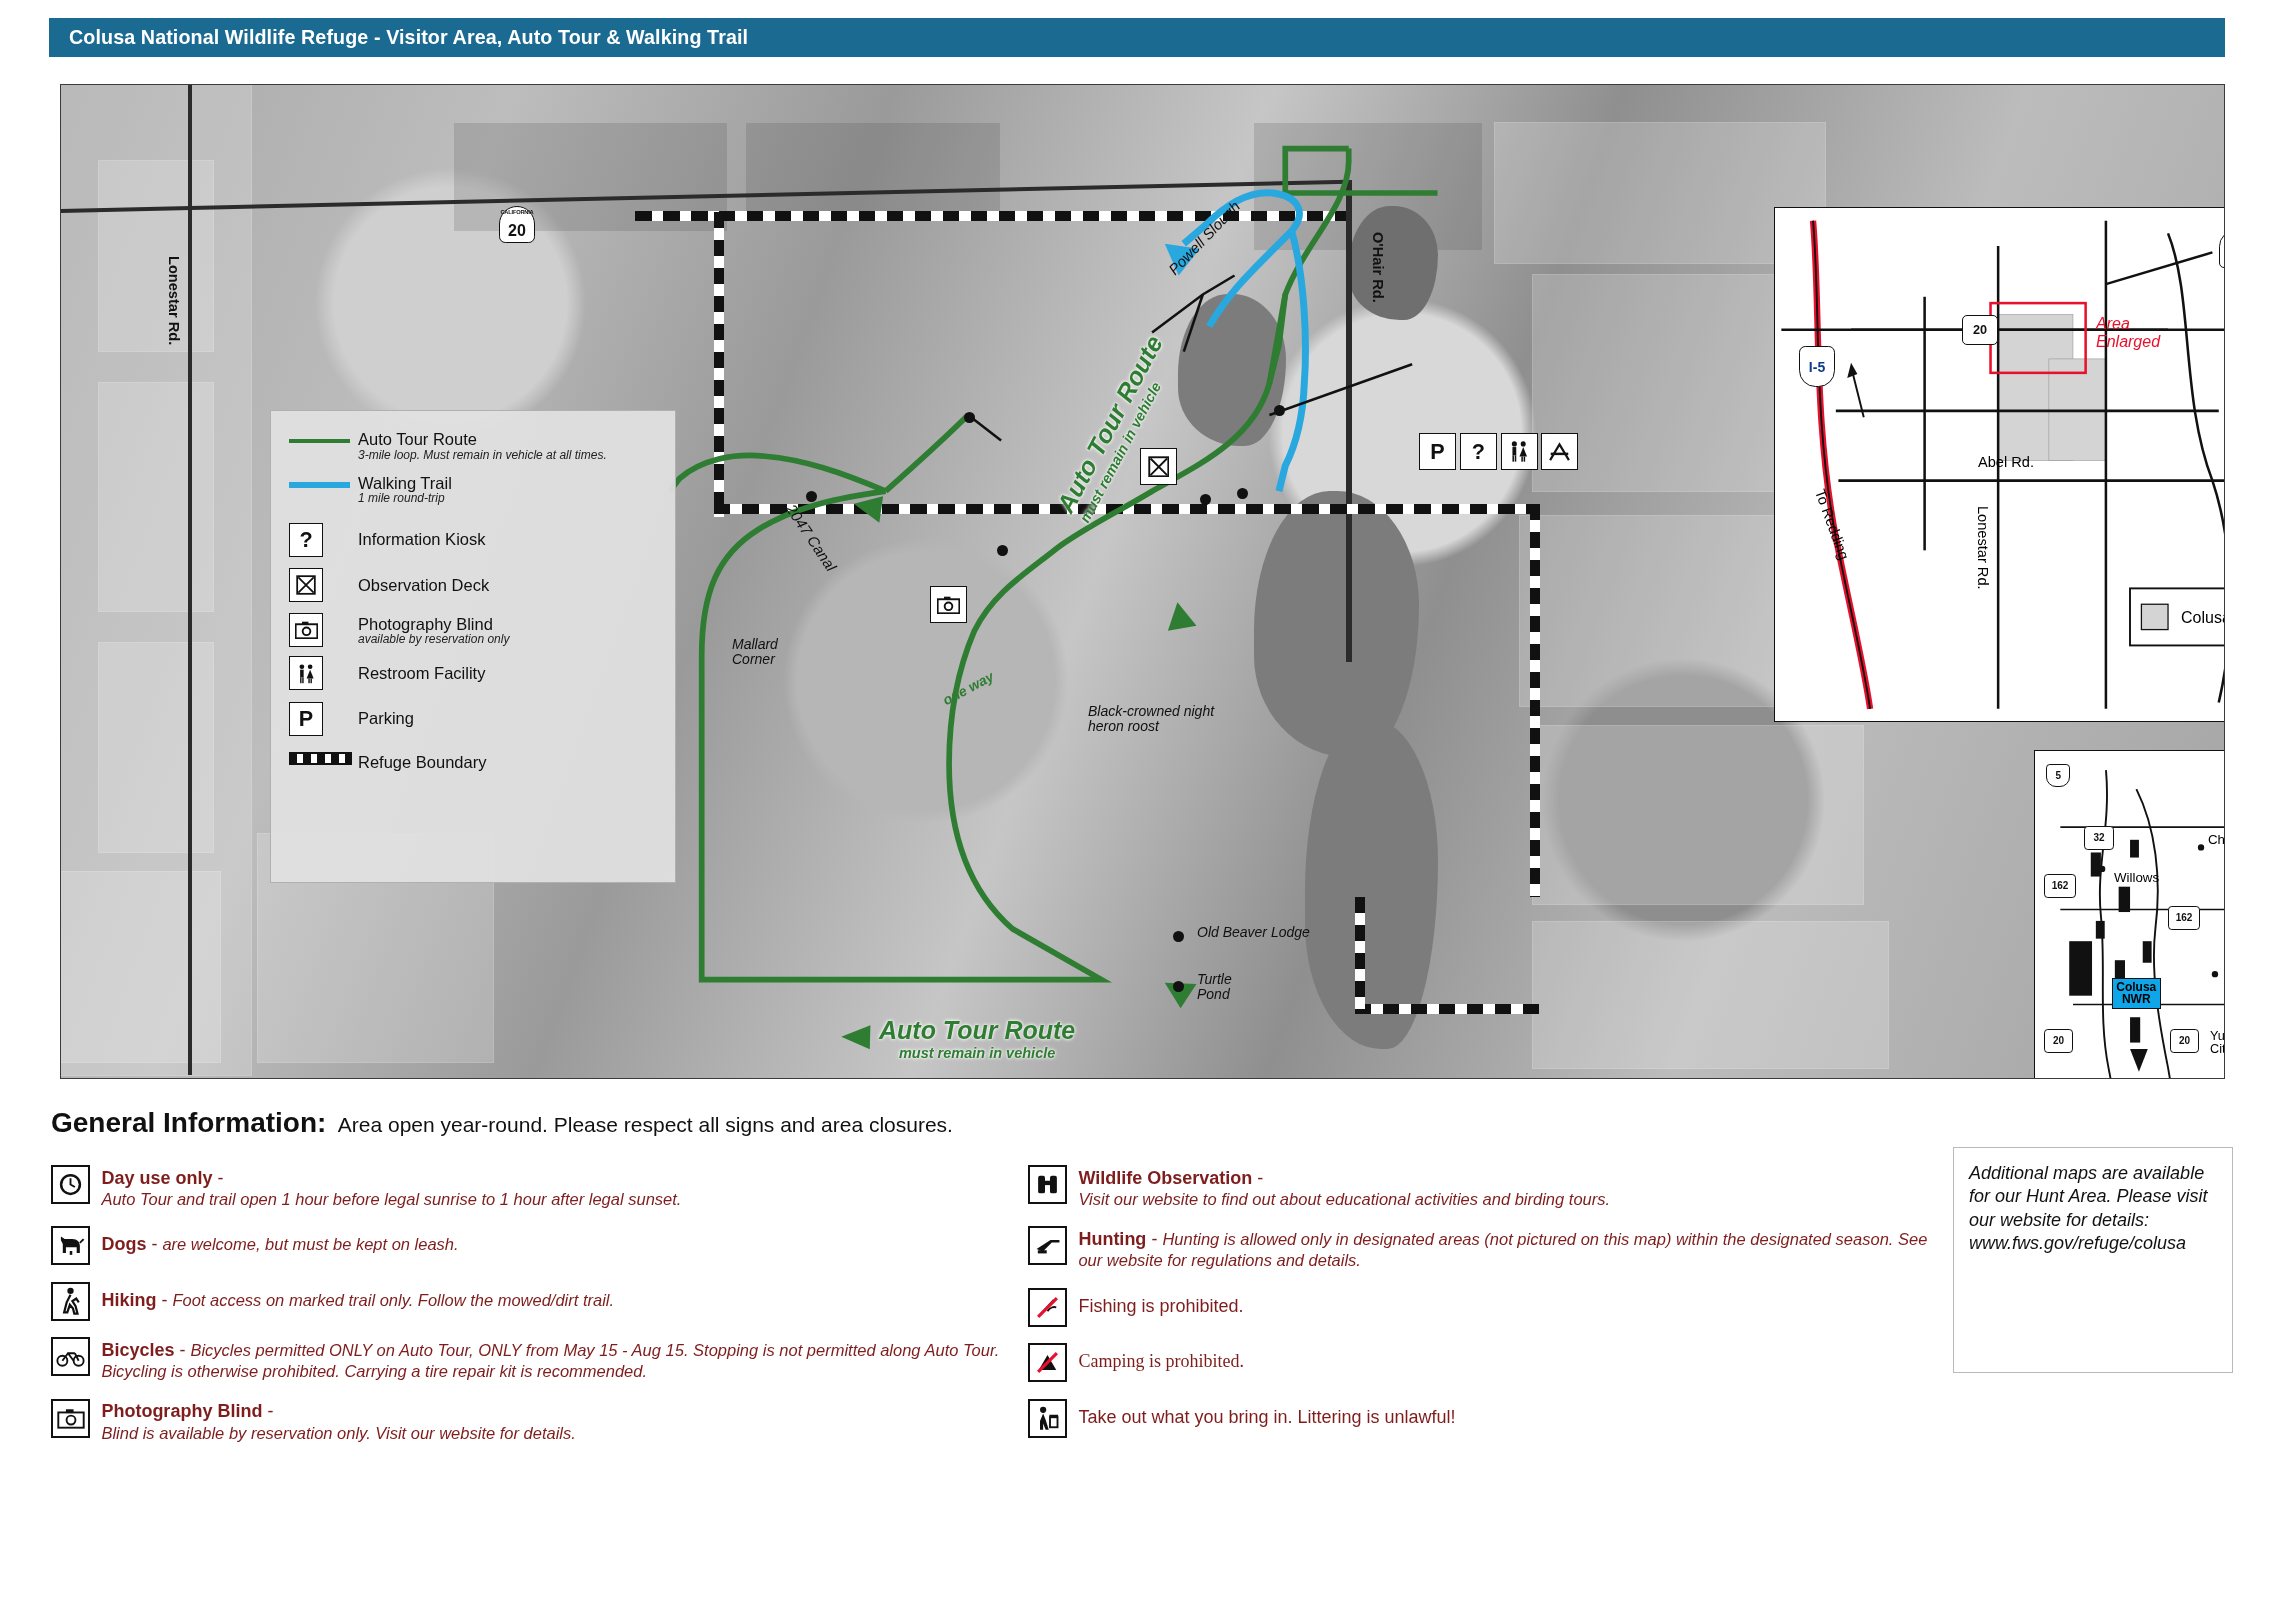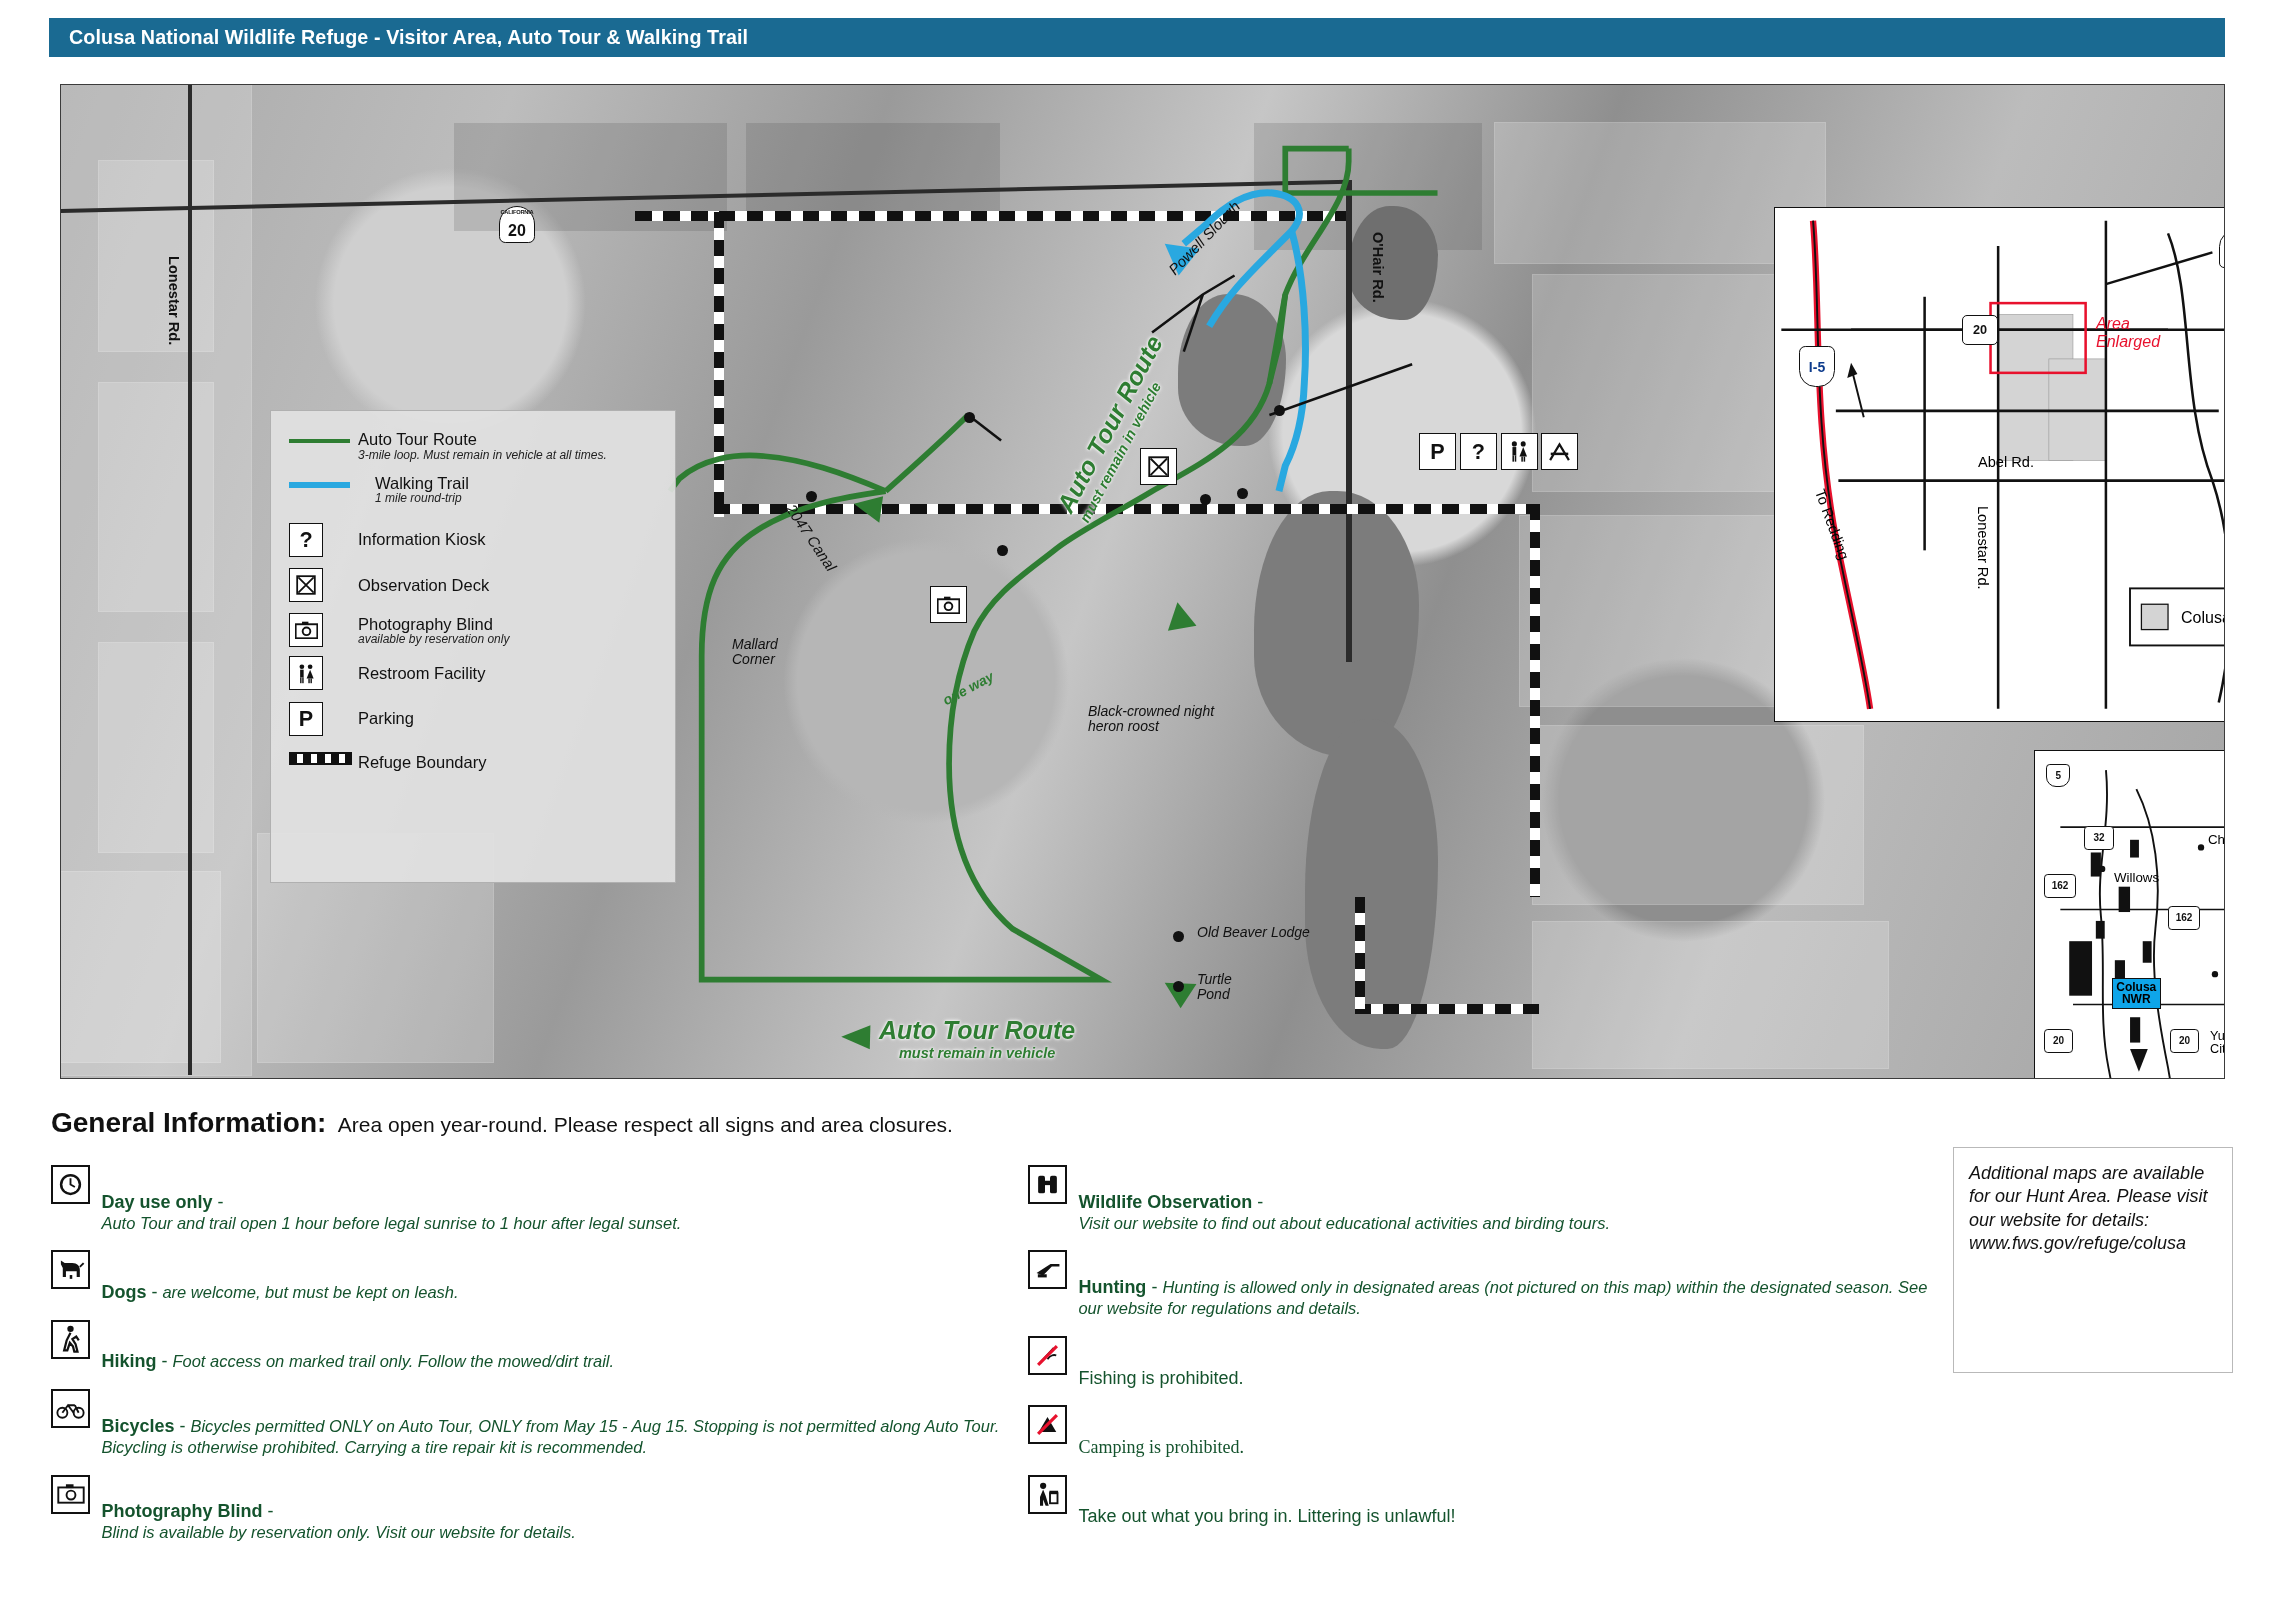--- a/index.html
+++ b/index.html
@@ -129,21 +129,21 @@
   #gi-head { font-size:28px; font-weight:bold; color:#111; display:flex; align-items:baseline; gap:11.4px;}
   #gi-head .sub { font-size:21px; font-weight:normal; }
 
   .gi-col { position:absolute; }
   .gi-item { display:flex; align-items:flex-start; margin-bottom:16.5px; }
   .gi-ic {
     width:39px; height:39px; flex:0 0 39px; background:#fff; border:2.5px solid #111;
     box-sizing:border-box; display:flex; align-items:center; justify-content:center;
     margin-right:11.4px;
   }
-  .gi-txt { font-size:18px; color:#14532d; line-height:1.18; padding-top:2.5px;margin-top:24px; }
+  .gi-txt { font-size:18px; color:#7f1d1d; line-height:1.18; padding-top:2.5px; }
   .gi-txt b { font-weight:bold; }
   .gi-txt i { font-style:italic; font-size:16.5px; }
 
   #sidenote {
     position:absolute; left:1953px; top:1147px; width:280px; height:226px;
     border:1.3px solid #b9b9b9; box-sizing:border-box; padding:14px 15px;
     font-style:italic; font-size:18px; line-height:1.30; color:#111;
   }
 </style>
 </head>
@@ -290,21 +290,21 @@
   <div id="legend">
     <div class="lg-row">
       <div class="lg-key">
           <div class="swatch-green"></div>
         </div>
       <div class="lg-txt">
         <div>Auto Tour Route</div>
         <div class="lg-sub">3-mile loop.  Must remain in vehicle at all times.</div>
       </div>
     </div>
-    <div class="lg-row" style="margin-top:10px;gap:17px;">
+    <div class="lg-row" style="margin-top:10px;">
       <div class="lg-key">
           <div class="swatch-blue"></div>
         </div>
       <div class="lg-txt">
         <div>Walking Trail</div>
         <div class="lg-sub">1 mile round-trip</div>
       </div>
     </div>
     <div class="lg-row" style="margin-top:16.5px;">
       <div class="lg-key">

